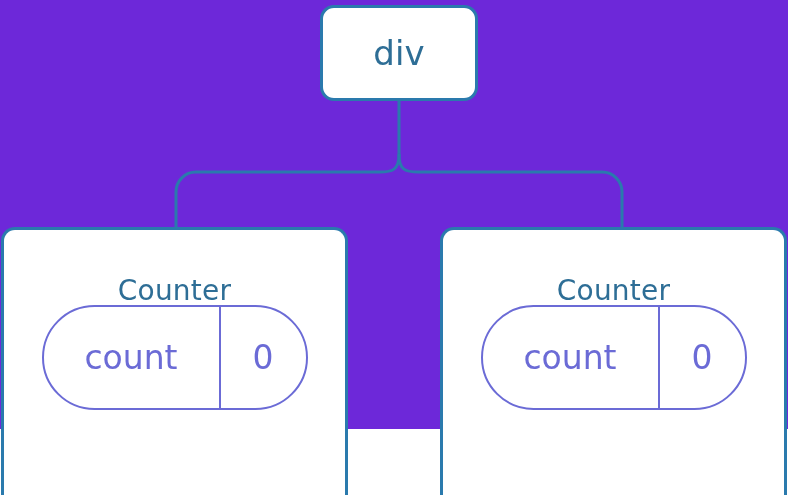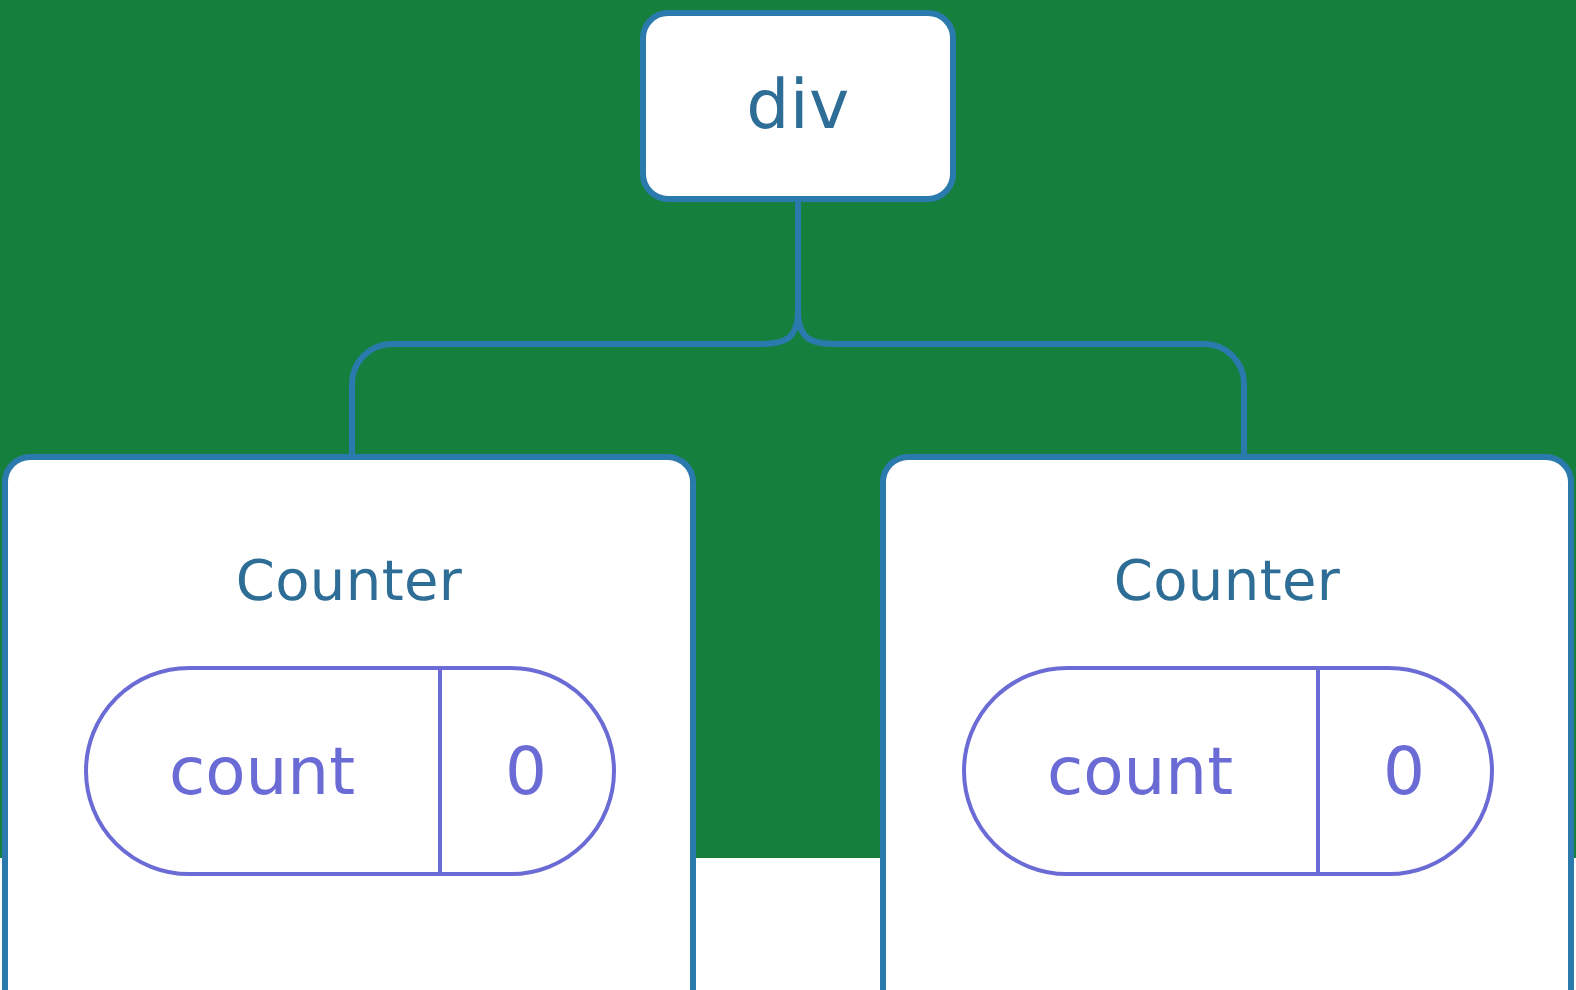--- a/index.html
+++ b/index.html
@@ -10,21 +10,21 @@
     width: 788px;
     height: 495px;
     overflow: hidden;
     font-family: "DejaVu Sans", sans-serif;
   }
 
   #stage {
     position: relative;
     width: 788px;
     height: 429px;
-    background: #15803d;
+    background: #6d28d9;
   }
 
   
   #connectors {
     position: absolute;
     left: 0;
     top: 0;
     width: 788px;
     height: 495px;
     z-index: 1;
@@ -74,21 +74,20 @@
   .node-child .node-title {
     margin-top: 47px;
     font-size: 28px;
     color: #2e6e96;
     line-height: 1;
     letter-spacing: 0.2px;
   }
 
   
   .state-pill {
-    margin-top: 28px;
     box-sizing: border-box;
     width: 266px;
     height: 105px;
     border: 2px solid #6b6bd6;
     border-radius: 53px;
     display: flex;
     align-items: stretch;
     background: transparent;
   }
 

